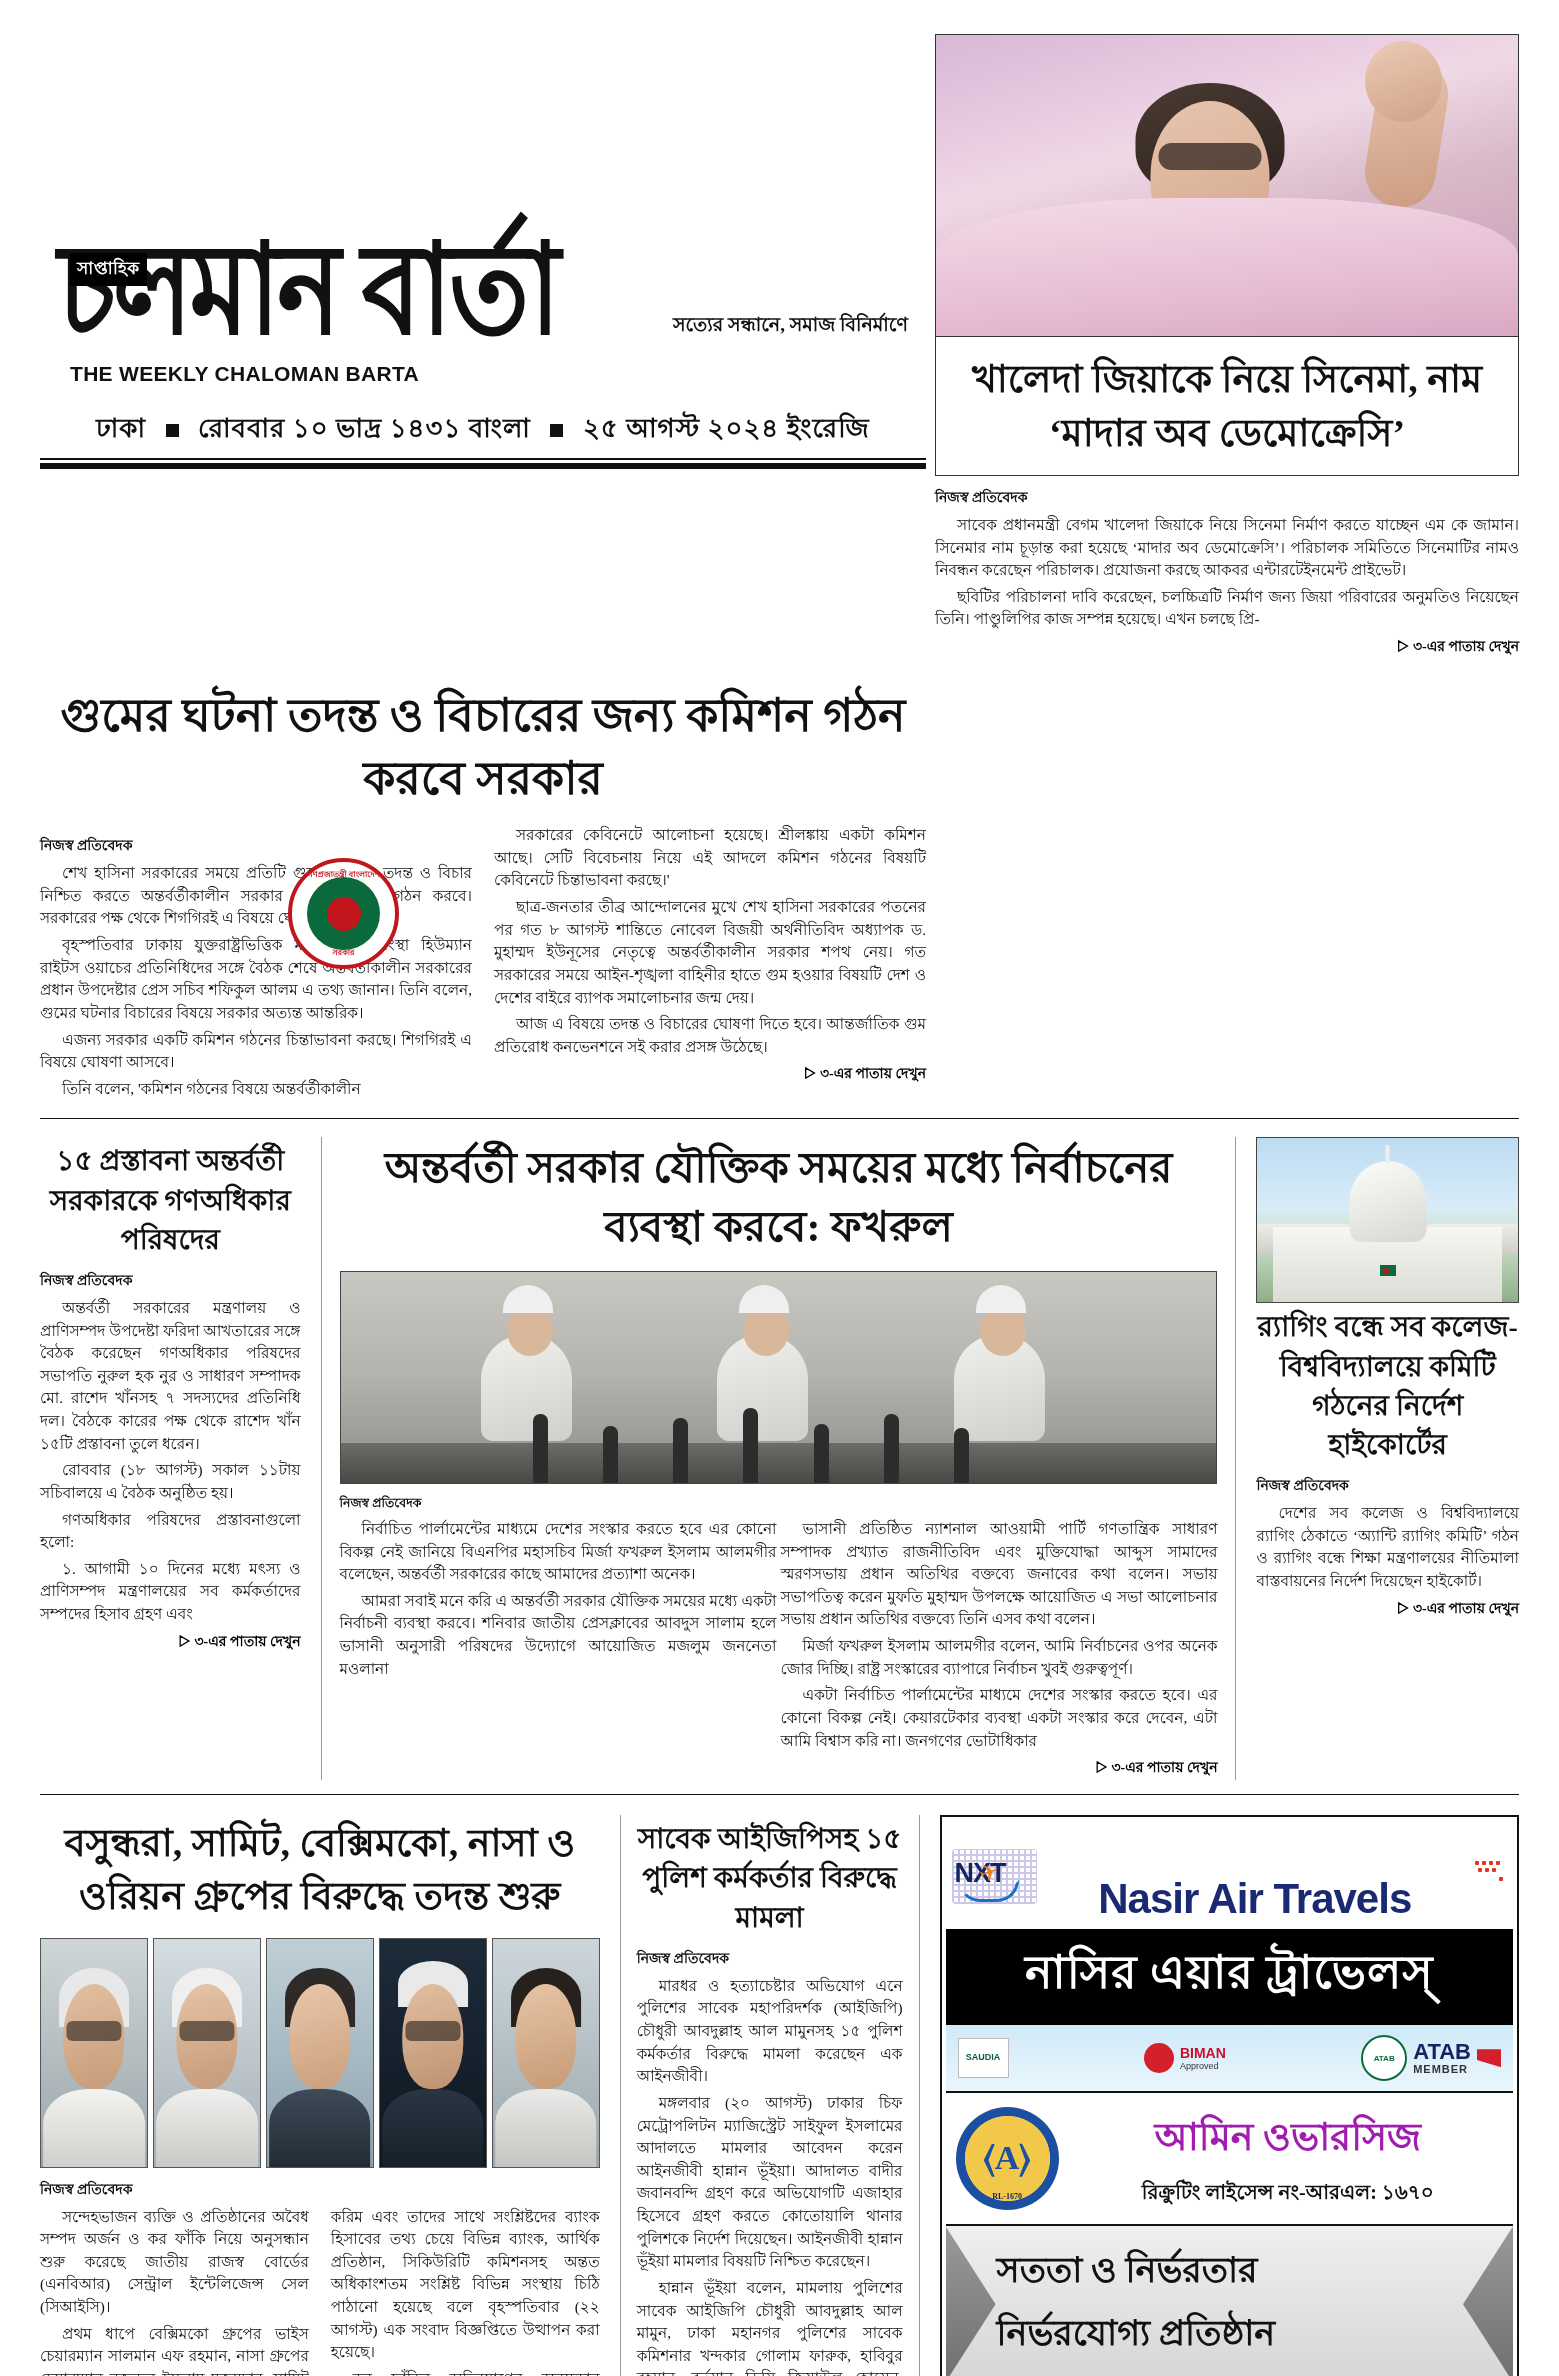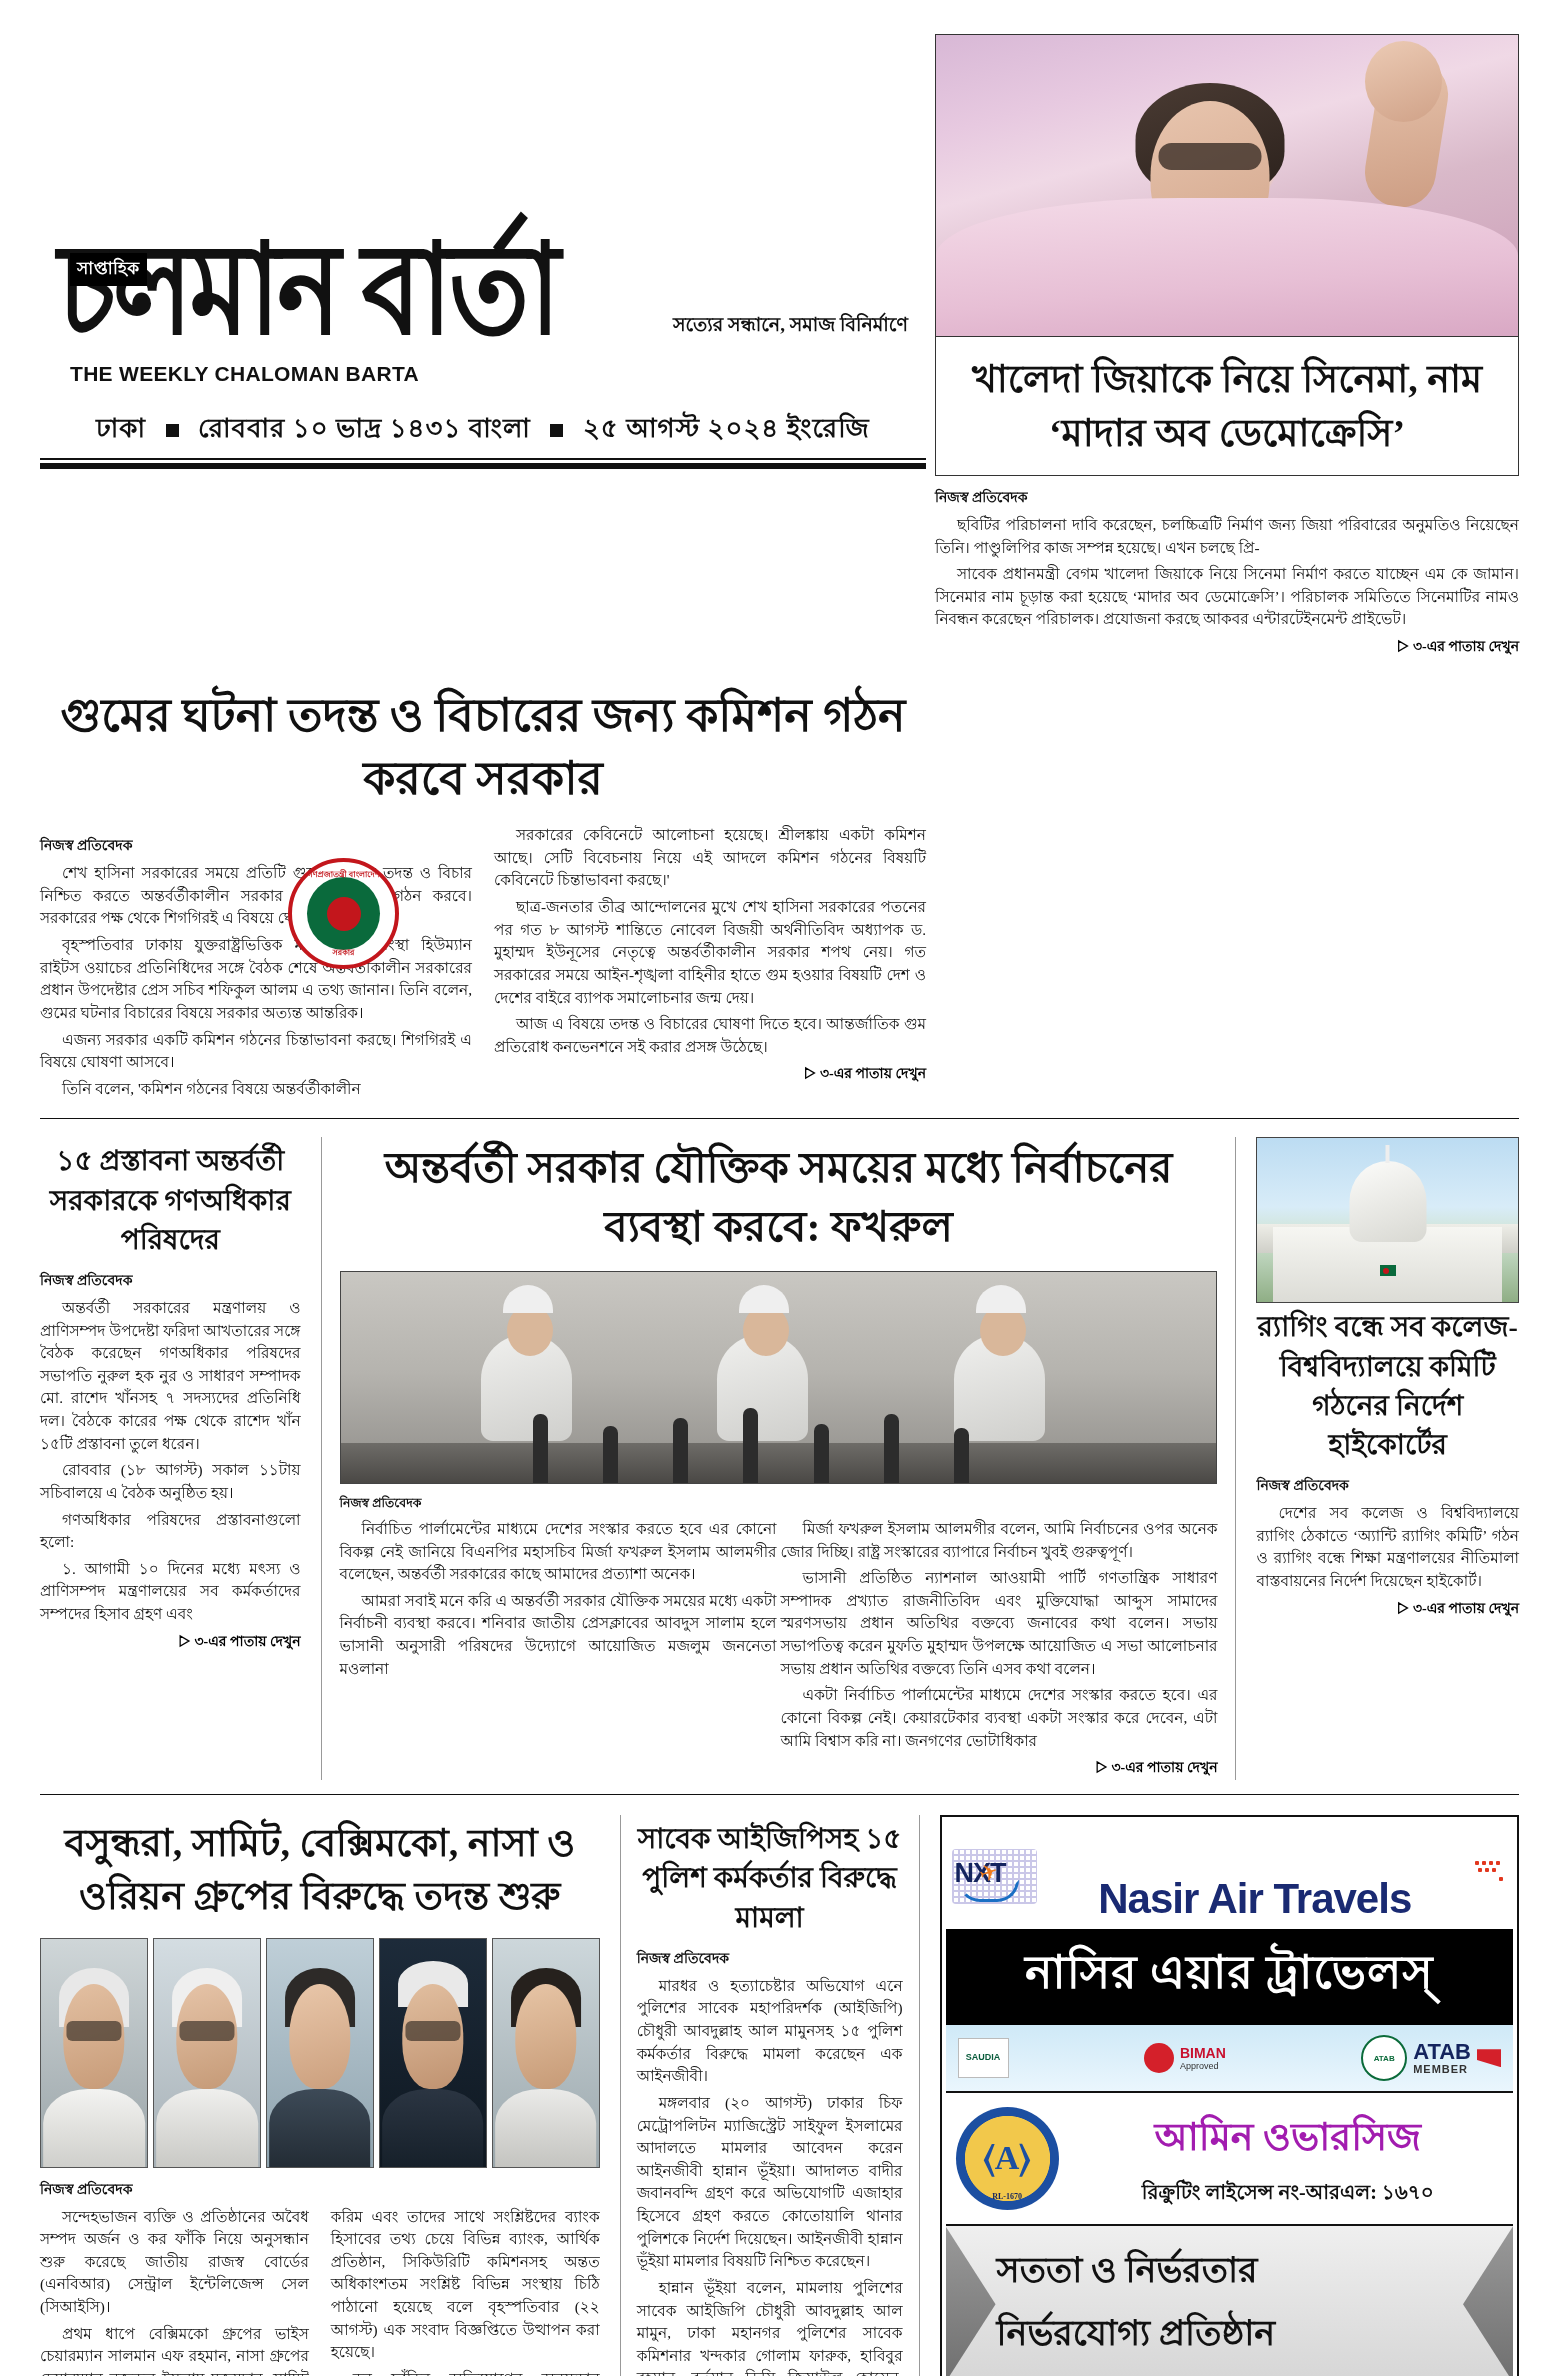--- a/index.html
+++ b/index.html
@@ -218,22 +218,22 @@
         <div class="kh-arm"></div>
         <div class="kh-hand"></div>
         <div class="kh-hair"></div>
         <div class="kh-face"></div>
         <div class="kh-glass"></div>
         <div class="kh-scarf"></div>
       </div>
       <div class="tr-headline">খালেদা জিয়াকে নিয়ে সিনেমা, নাম ‘মাদার অব ডেমোক্রেসি’</div>
       <div class="byline">নিজস্ব প্রতিবেদক</div>
       <div class="body-col">
+        <p>সাবেক প্রধানমন্ত্রী বেগম খালেদা জিয়াকে নিয়ে সিনেমা নির্মাণ করতে যাচ্ছেন এম কে জামান। সিনেমার নাম চূড়ান্ত করা হয়েছে ‘মাদার অব ডেমোক্রেসি’। পরিচালক সমিতিতে সিনেমাটির নামও নিবন্ধন করেছেন পরিচালক। প্রযোজনা করছে আকবর এন্টারটেইনমেন্ট প্রাইভেট।</p>
         <p>ছবিটির পরিচালনা দাবি করেছেন, চলচ্চিত্রটি নির্মাণ জন্য জিয়া পরিবারের অনুমতিও নিয়েছেন তিনি। পাণ্ডুলিপির কাজ সম্পন্ন হয়েছে। এখন চলছে প্রি-</p>
-        <p>সাবেক প্রধানমন্ত্রী বেগম খালেদা জিয়াকে নিয়ে সিনেমা নির্মাণ করতে যাচ্ছেন এম কে জামান। সিনেমার নাম চূড়ান্ত করা হয়েছে ‘মাদার অব ডেমোক্রেসি’। পরিচালক সমিতিতে সিনেমাটির নামও নিবন্ধন করেছেন পরিচালক। প্রযোজনা করছে আকবর এন্টারটেইনমেন্ট প্রাইভেট।</p>
       </div>
       <div class="cont">▷ <span>৩-এর পাতায় দেখুন</span></div>
     </div>
   </div>
 
   <div class="lead">
     <div class="lead-left">
       <div class="lead-head">গুমের ঘটনা তদন্ত ও বিচারের জন্য কমিশন গঠন করবে সরকার</div>
       <div class="lead-cols">
         <div class="seal">
@@ -302,22 +302,22 @@
       <div class="cap byline">নিজস্ব প্রতিবেদক</div>
       <div style="display:flex;gap:4px;">
         <div style="flex:1;">
           <div class="body-col">
             <p>নির্বাচিত পার্লামেন্টের মাধ্যমে দেশের সংস্কার করতে হবে এর কোনো বিকল্প নেই জানিয়ে বিএনপির মহাসচিব মির্জা ফখরুল ইসলাম আলমগীর বলেছেন, অন্তর্বর্তী সরকারের কাছে আমাদের প্রত্যাশা অনেক।</p>
             <p>আমরা সবাই মনে করি এ অন্তর্বর্তী সরকার যৌক্তিক সময়ের মধ্যে একটা নির্বাচনী ব্যবস্থা করবে। শনিবার জাতীয় প্রেসক্লাবের আবদুস সালাম হলে ভাসানী অনুসারী পরিষদের উদ্যোগে আয়োজিত মজলুম জননেতা মওলানা</p>
           </div>
         </div>
         <div style="flex:1;">
           <div class="body-col">
+            <p>ভাসানী প্রতিষ্ঠিত ন্যাশনাল আওয়ামী পার্টি গণতান্ত্রিক সাধারণ সম্পাদক প্রখ্যাত রাজনীতিবিদ এবং মুক্তিযোদ্ধা আব্দুস সামাদের স্মরণসভায় প্রধান অতিথির বক্তব্যে জনাবের কথা বলেন। সভায় সভাপতিত্ব করেন মুফতি মুহাম্মদ উপলক্ষে আয়োজিত এ সভা আলোচনার সভায় প্রধান অতিথির বক্তব্যে তিনি এসব কথা বলেন।</p>
             <p>মির্জা ফখরুল ইসলাম আলমগীর বলেন, আমি নির্বাচনের ওপর অনেক জোর দিচ্ছি। রাষ্ট্র সংস্কারের ব্যাপারে নির্বাচন খুবই গুরুত্বপূর্ণ।</p>
-            <p>ভাসানী প্রতিষ্ঠিত ন্যাশনাল আওয়ামী পার্টি গণতান্ত্রিক সাধারণ সম্পাদক প্রখ্যাত রাজনীতিবিদ এবং মুক্তিযোদ্ধা আব্দুস সামাদের স্মরণসভায় প্রধান অতিথির বক্তব্যে জনাবের কথা বলেন। সভায় সভাপতিত্ব করেন মুফতি মুহাম্মদ উপলক্ষে আয়োজিত এ সভা আলোচনার সভায় প্রধান অতিথির বক্তব্যে তিনি এসব কথা বলেন।</p>
             <p>একটা নির্বাচিত পার্লামেন্টের মাধ্যমে দেশের সংস্কার করতে হবে। এর কোনো বিকল্প নেই। কেয়ারটেকার ব্যবস্থা একটা সংস্কার করে দেবেন, এটা আমি বিশ্বাস করি না। জনগণের ভোটাধিকার</p>
           </div>
           <div class="cont">▷ <span>৩-এর পাতায় দেখুন</span></div>
         </div>
       </div>
     </div>
 
     <div class="r2c">
       <div class="courtpic">
         <div class="court-wings"></div>

